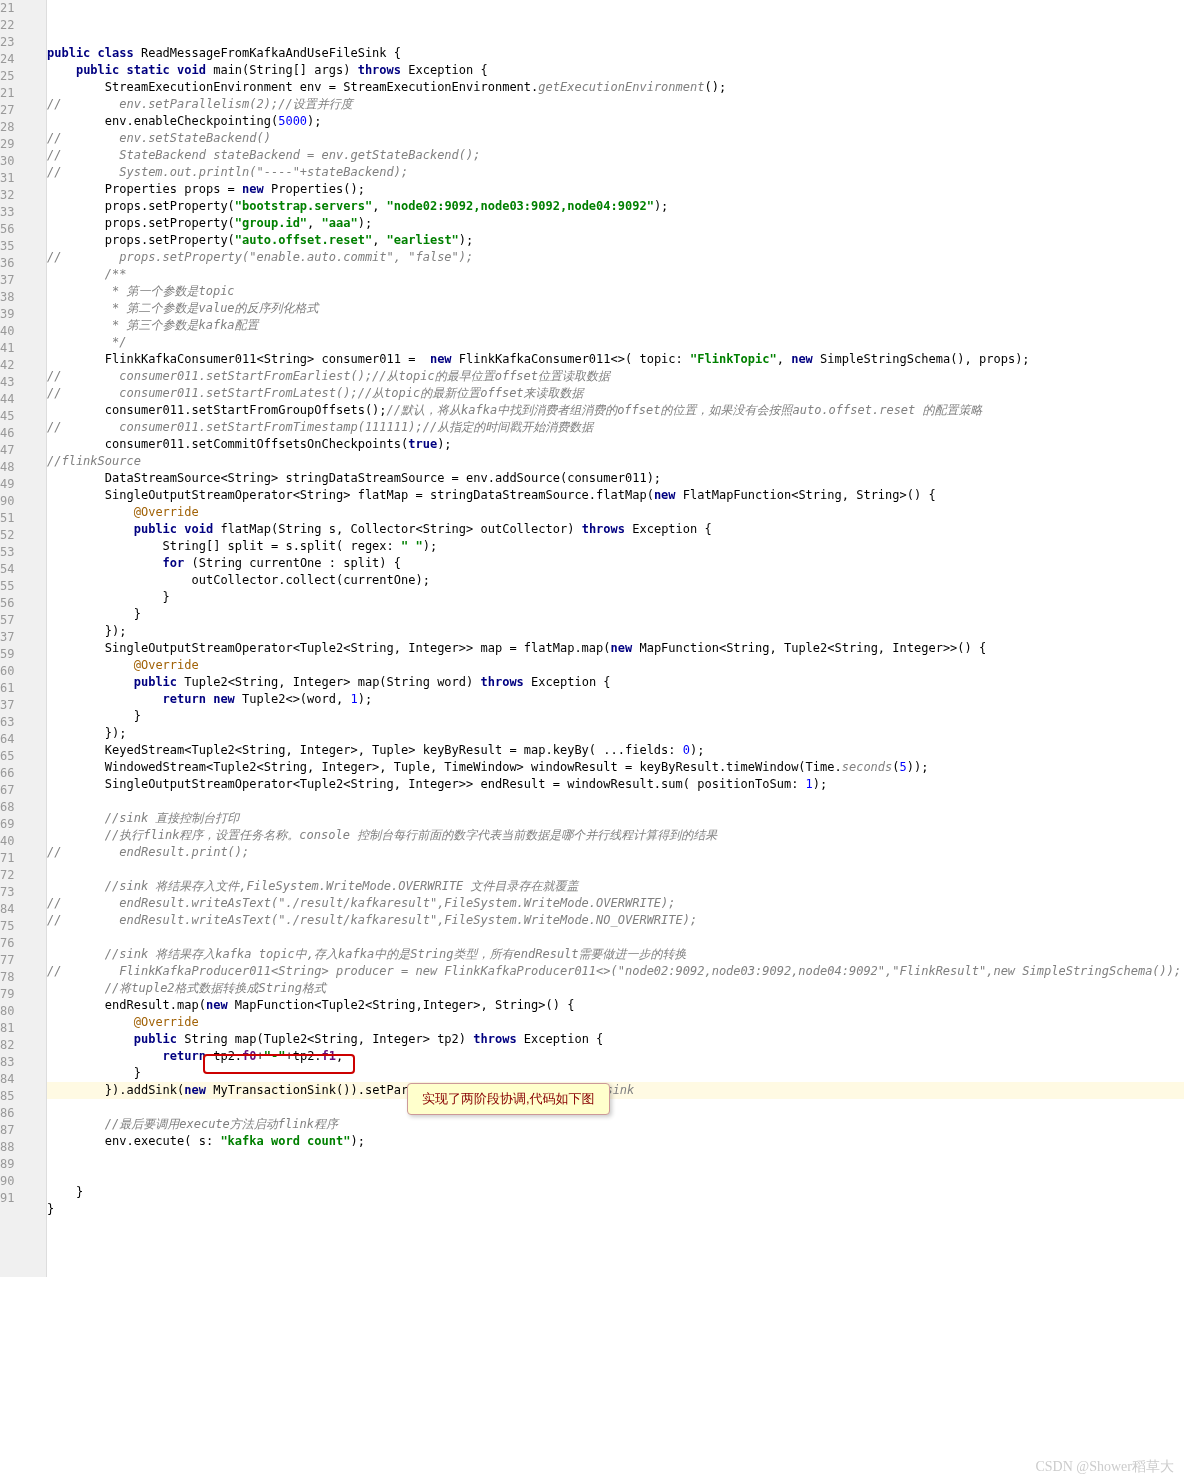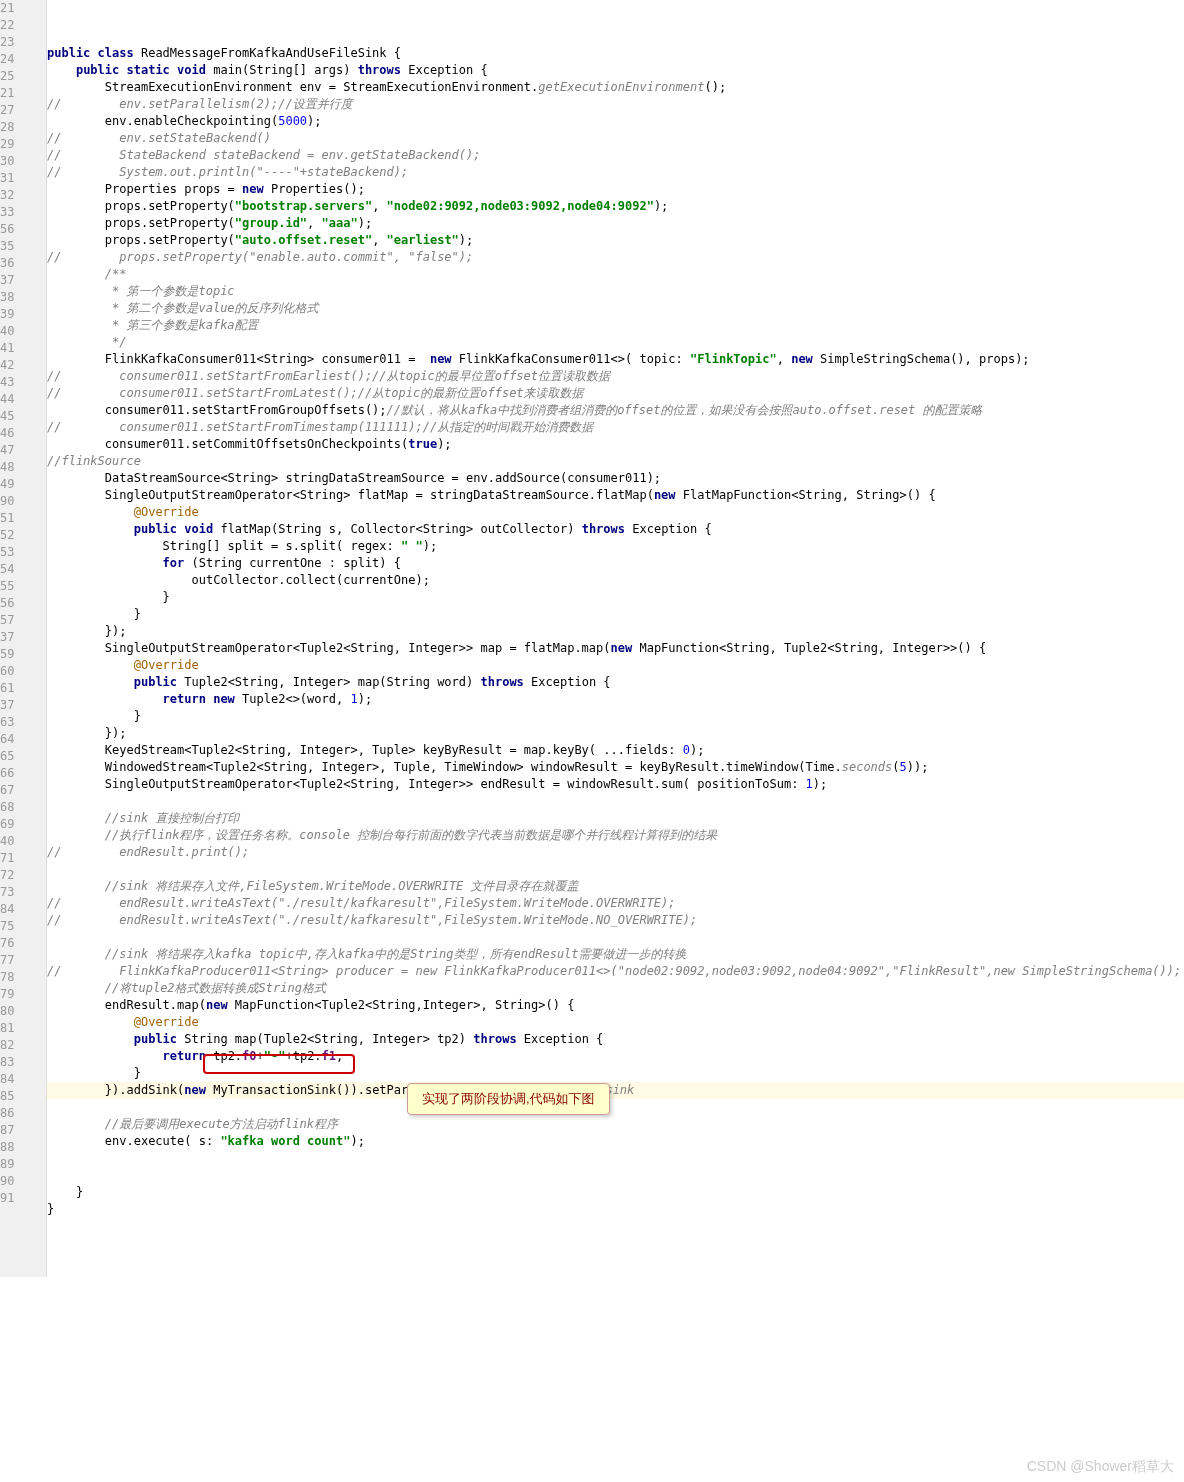--- a/index.html
+++ b/index.html
@@ -11,21 +11,21 @@
 .k{color:#000080;font-weight:bold}
 .s{color:#008000;font-weight:bold}
 .c{color:#808080;font-style:italic}
 .m{color:#808080;font-style:italic}
 .n{color:#0000ff}
 .a{color:#a16207}
 .p{color:#660e7a;font-weight:bold}
 .hl{background:#fffae3}
 .box{position:absolute;border:2px solid #c00;border-radius:4px}
 .callout{position:absolute;background:#ffffcc;border:1px solid #c99;border-radius:4px;padding:6px 14px;color:#800;font-family:sans-serif;font-size:13px;box-shadow:2px 2px 4px rgba(0,0,0,0.2)}
-.wm{position:absolute;right:10px;bottom:6px;color:#ccc;font-family:Liberation Sans, sans-serif;font-size:14px}
+.wm{position:absolute;right:10px;bottom:6px;color:#ccc;font-family:Liberation Serif, serif;font-size:14px}
 </style>
 </head>
 <body>
 
 <div class="editor">
   <div class="gutter" id="gutter">
       <div>21</div>
       <div>22</div>
       <div>23</div>
       <div>24</div>

